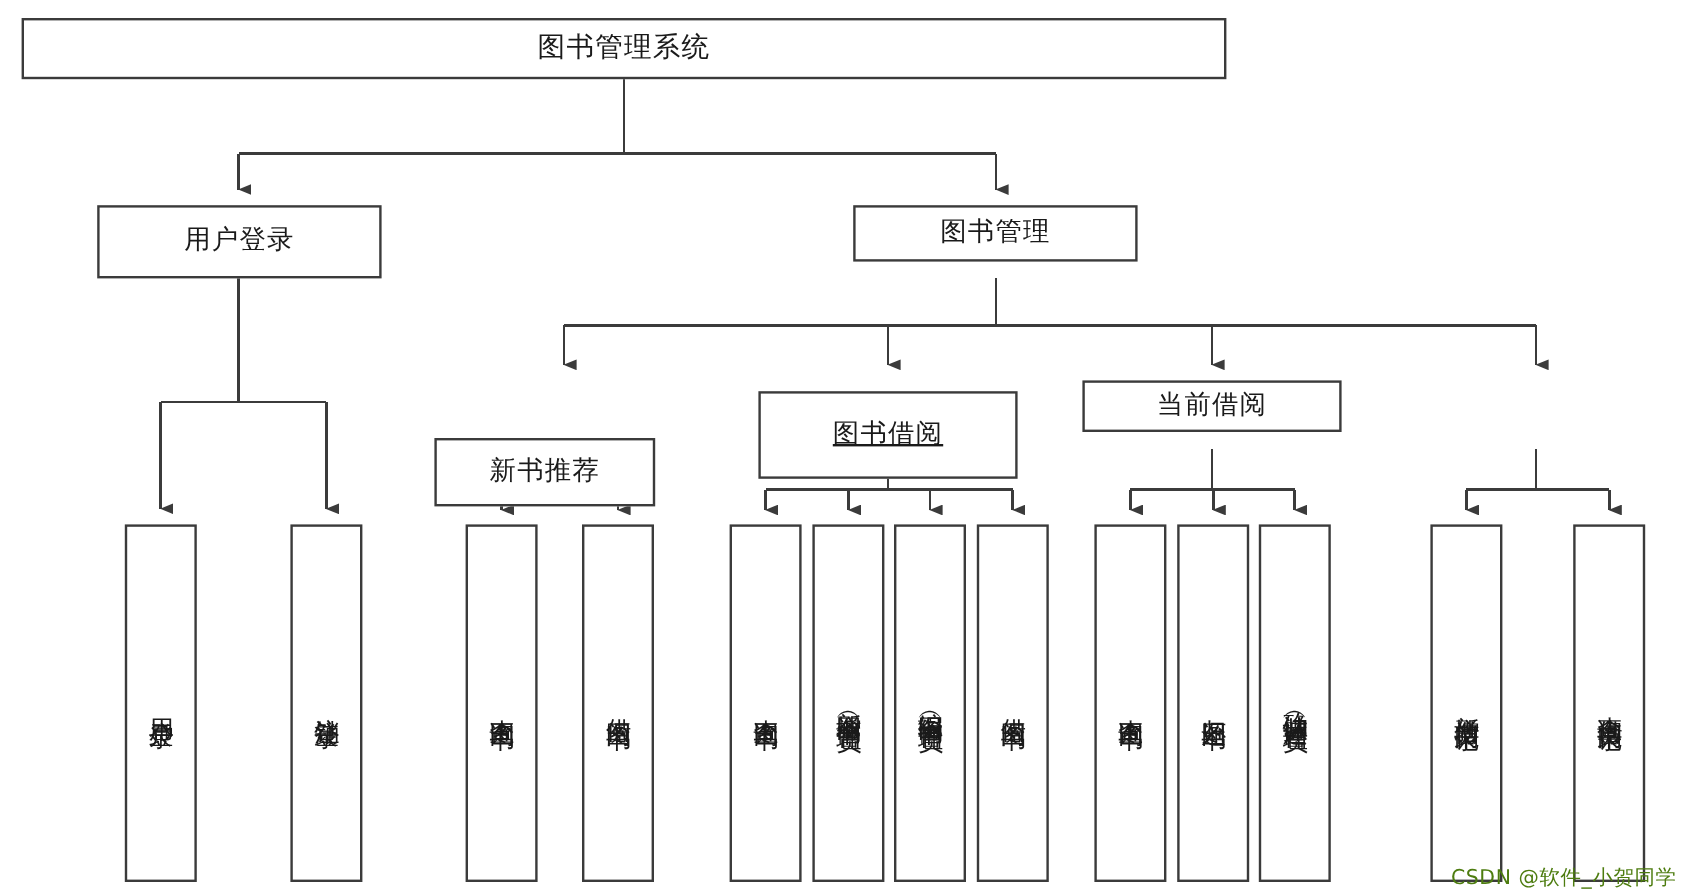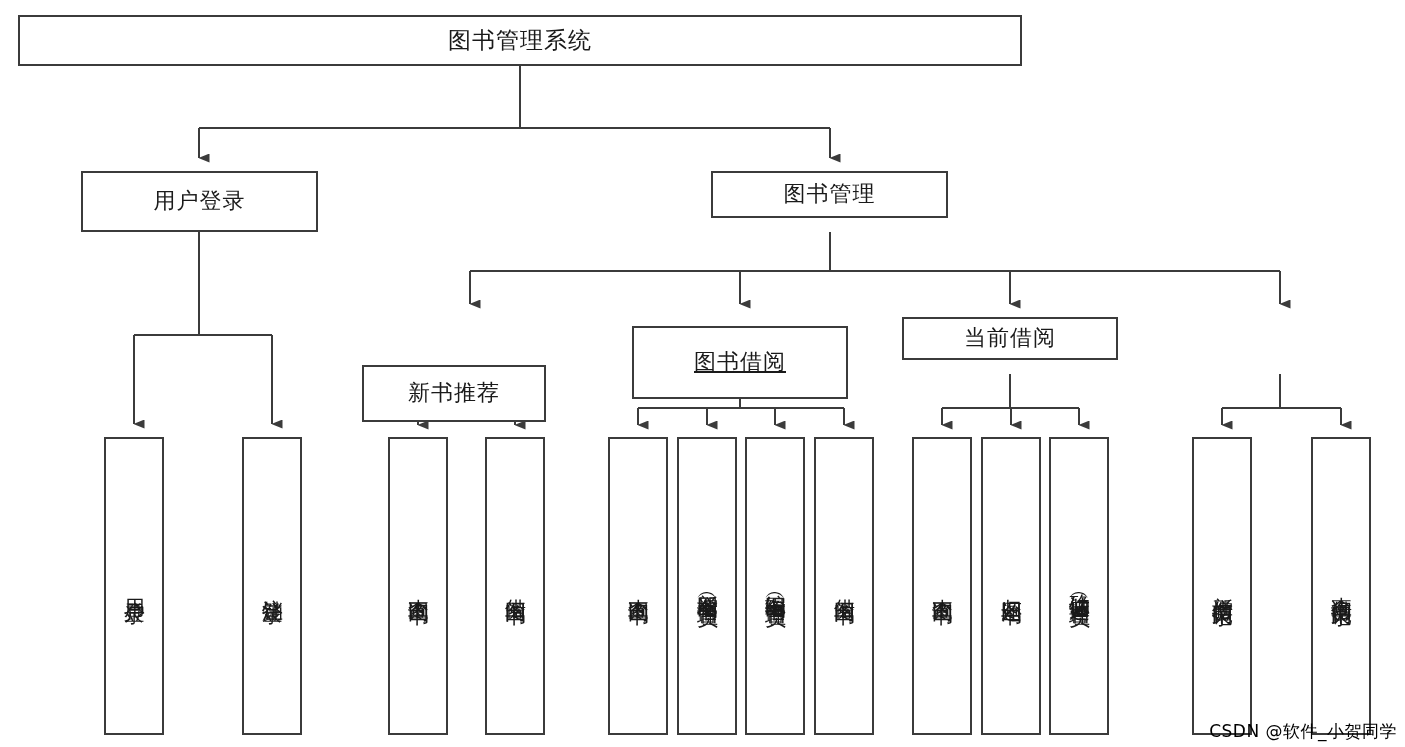--- a/index.html
+++ b/index.html
@@ -58,21 +58,21 @@
     white-space: nowrap;
   }
   #root-node {
     font-size: 23px;
   }
   #watermark {
     position: absolute;
     right: 8px;
     bottom: 4px;
     font-size: 17px;
-    color: #000000;
+    color: #4d7c0f;
     letter-spacing: 0.5px;
     white-space: nowrap;
     user-select: none;
   }
 </style>
 </head>
 <body>
 
 <div id="diagram-root">
 

